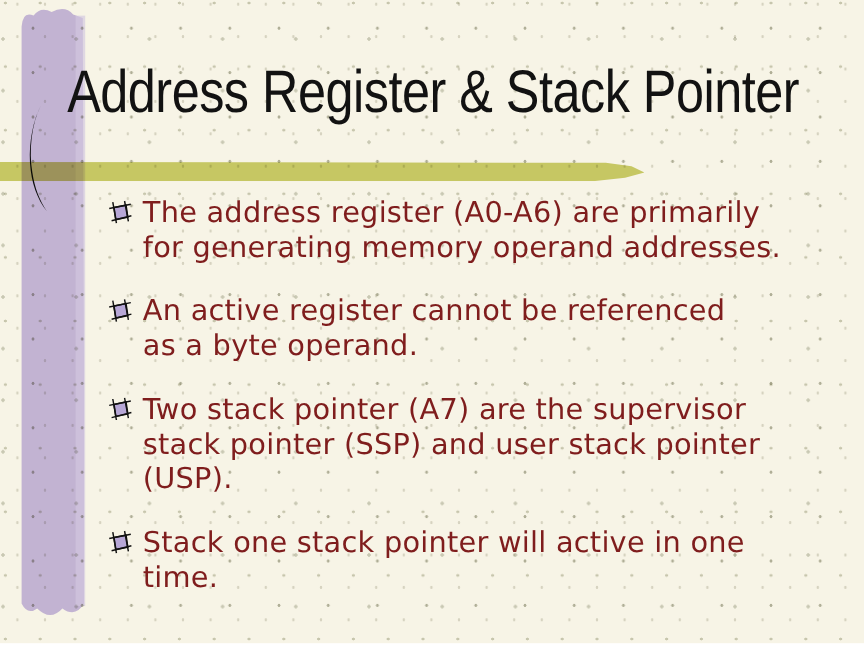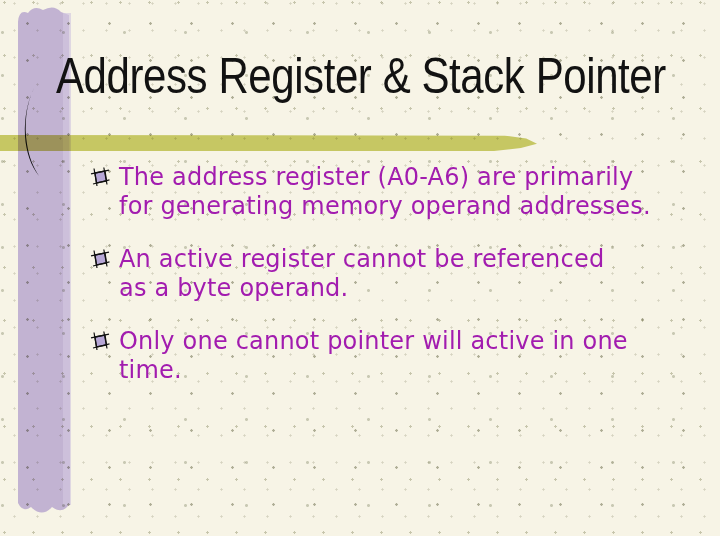--- a/index.html
+++ b/index.html
@@ -46,21 +46,21 @@
     position:absolute;left:90px;top:163px;width:618px;z-index:4;
   }
   .bullet-item{
     display:flex;align-items:flex-start;margin-bottom:24px;
   }
   .bullet-glyph{
     flex:0 0 auto;width:20px;height:20px;margin-top:4px;margin-right:9px;
   }
   .bullet-text{
     font-family:"DejaVu Sans",sans-serif;
-    font-size:24px;line-height:29px;color:#a21caf;
+    font-size:24px;line-height:29px;color:#7f1d1d;
     white-space:pre-line;
     letter-spacing:0.2px;
   }
 </style>
 </head>
 <body>
 
 <div class="slide">
 
   <svg class="left-bar" viewBox="0 0 80 540" xmlns="http://www.w3.org/2000/svg" aria-hidden="true">
@@ -96,27 +96,39 @@
         <polygon points="5,6 15,4 16.5,14 6.5,16" fill="#b7a7d6" stroke="#111" stroke-width="1.3"></polygon>
         <line x1="1" y1="6.8" x2="19" y2="3.2" stroke="#111" stroke-width="1.2"></line>
         <line x1="13.8" y1="0.5" x2="17" y2="17.5" stroke="#111" stroke-width="1.2"></line>
         <line x1="19.5" y1="12.8" x2="3" y2="17" stroke="#111" stroke-width="1.2"></line>
         <line x1="4" y1="1.5" x2="7" y2="19" stroke="#111" stroke-width="1.2"></line>
       </svg>
       <div class="bullet-text">An active register cannot be referenced
 as a byte operand.</div>
     </div>
 
+    <div class="bullet-item">
+      <svg class="bullet-glyph" viewBox="0 0 20 20" xmlns="http://www.w3.org/2000/svg" aria-hidden="true">
+        <polygon points="5,6 15,4 16.5,14 6.5,16" fill="#b7a7d6" stroke="#111" stroke-width="1.3"></polygon>
+        <line x1="1" y1="6.8" x2="19" y2="3.2" stroke="#111" stroke-width="1.2"></line>
+        <line x1="13.8" y1="0.5" x2="17" y2="17.5" stroke="#111" stroke-width="1.2"></line>
+        <line x1="19.5" y1="12.8" x2="3" y2="17" stroke="#111" stroke-width="1.2"></line>
+        <line x1="4" y1="1.5" x2="7" y2="19" stroke="#111" stroke-width="1.2"></line>
+      </svg>
+      <div class="bullet-text">Two stack pointer (A7) are the supervisor
+stack pointer (SSP) and user stack pointer
+(USP).</div>
+    </div>
 
     <div class="bullet-item">
       <svg class="bullet-glyph" viewBox="0 0 20 20" xmlns="http://www.w3.org/2000/svg" aria-hidden="true">
         <polygon points="5,6 15,4 16.5,14 6.5,16" fill="#b7a7d6" stroke="#111" stroke-width="1.3"></polygon>
         <line x1="1" y1="6.8" x2="19" y2="3.2" stroke="#111" stroke-width="1.2"></line>
         <line x1="13.8" y1="0.5" x2="17" y2="17.5" stroke="#111" stroke-width="1.2"></line>
         <line x1="19.5" y1="12.8" x2="3" y2="17" stroke="#111" stroke-width="1.2"></line>
         <line x1="4" y1="1.5" x2="7" y2="19" stroke="#111" stroke-width="1.2"></line>
       </svg>
-      <div class="bullet-text">Only one cannot pointer will active in one
+      <div class="bullet-text">Stack one stack pointer will active in one
 time.</div>
     </div>
 
   </div>
 </div>
 
 </body></html>

